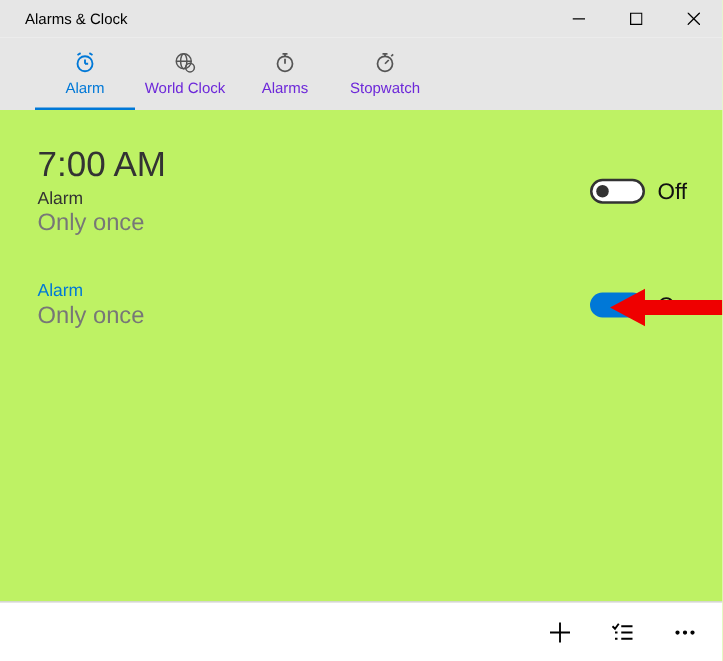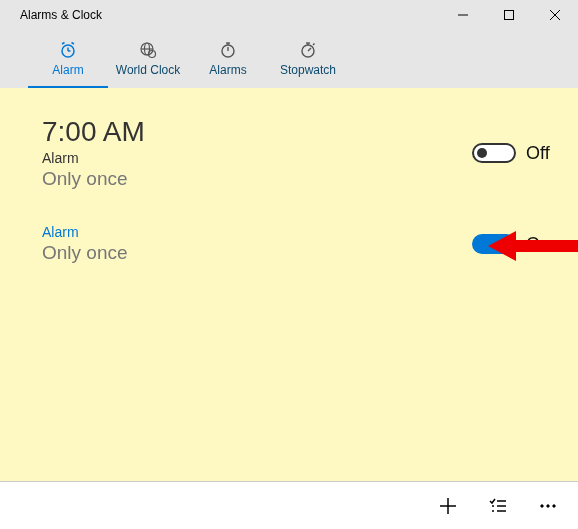--- a/index.html
+++ b/index.html
@@ -8,24 +8,24 @@
   .titlebar { height: 30px; background: #e6e6e6; display: flex; align-items: center; padding-left: 20px; }
   .titlebar-title { font-size: 12px; color: #000; flex: 1; }
   .winbtns { display: flex; }
   .winbtn { width: 46px; height: 30px; display: flex; align-items: center; justify-content: center; }
   .winbtn svg { stroke: #000; }
   .tabbar { height: 58px; background: #e6e6e6; display: flex; align-items: stretch; padding-left: 28px; }
   .tab { width: 80px; display: flex; flex-direction: column; align-items: center; justify-content: center; gap: 4px; position: relative; cursor: default; }
   .tab .ticon { width: 18px; height: 18px; display: flex; align-items: center; justify-content: center; }
   .tab .ticon svg { stroke: #555; fill: none; }
   .tab.active .ticon svg { stroke: #0078d7; }
-  .tab .tlabel { font-size: 12px; color: #0c4a6e; }
+  .tab .tlabel { font-size: 12px; color: #6d28d9; }
   .tab.active .tlabel { color: #0078d7; }
   .tab.active::after { content: ""; position: absolute; left: 0; right: 0; bottom: 0; height: 2px; background: #0078d7; }
-  .content { flex: 1; background: #fef9c3; padding: 18px 0 0 16px; position: relative; }
+  .content { flex: 1; background: #bef264; padding: 18px 0 0 4px; position: relative; }
   .alarm-item { padding: 10px 26px 24px 26px; }
   .alarm-row { display: flex; align-items: center; }
   .alarm-text { flex: 1; }
   .alarm-time { font-size: 28px; font-weight: 300; color: #111; margin-bottom: 2px; }
   .alarm-time.disabled { color: #333; }
   .alarm-name { font-size: 14px; color: #111; margin-bottom: 2px; }
   .alarm-name.disabled { color: #333; }
   .alarm-name.enabled { color: #0078d7; }
   .alarm-occ { font-size: 19px; color: #777; }
   .toggle-wrap { display: flex; align-items: center; gap: 10px; }

